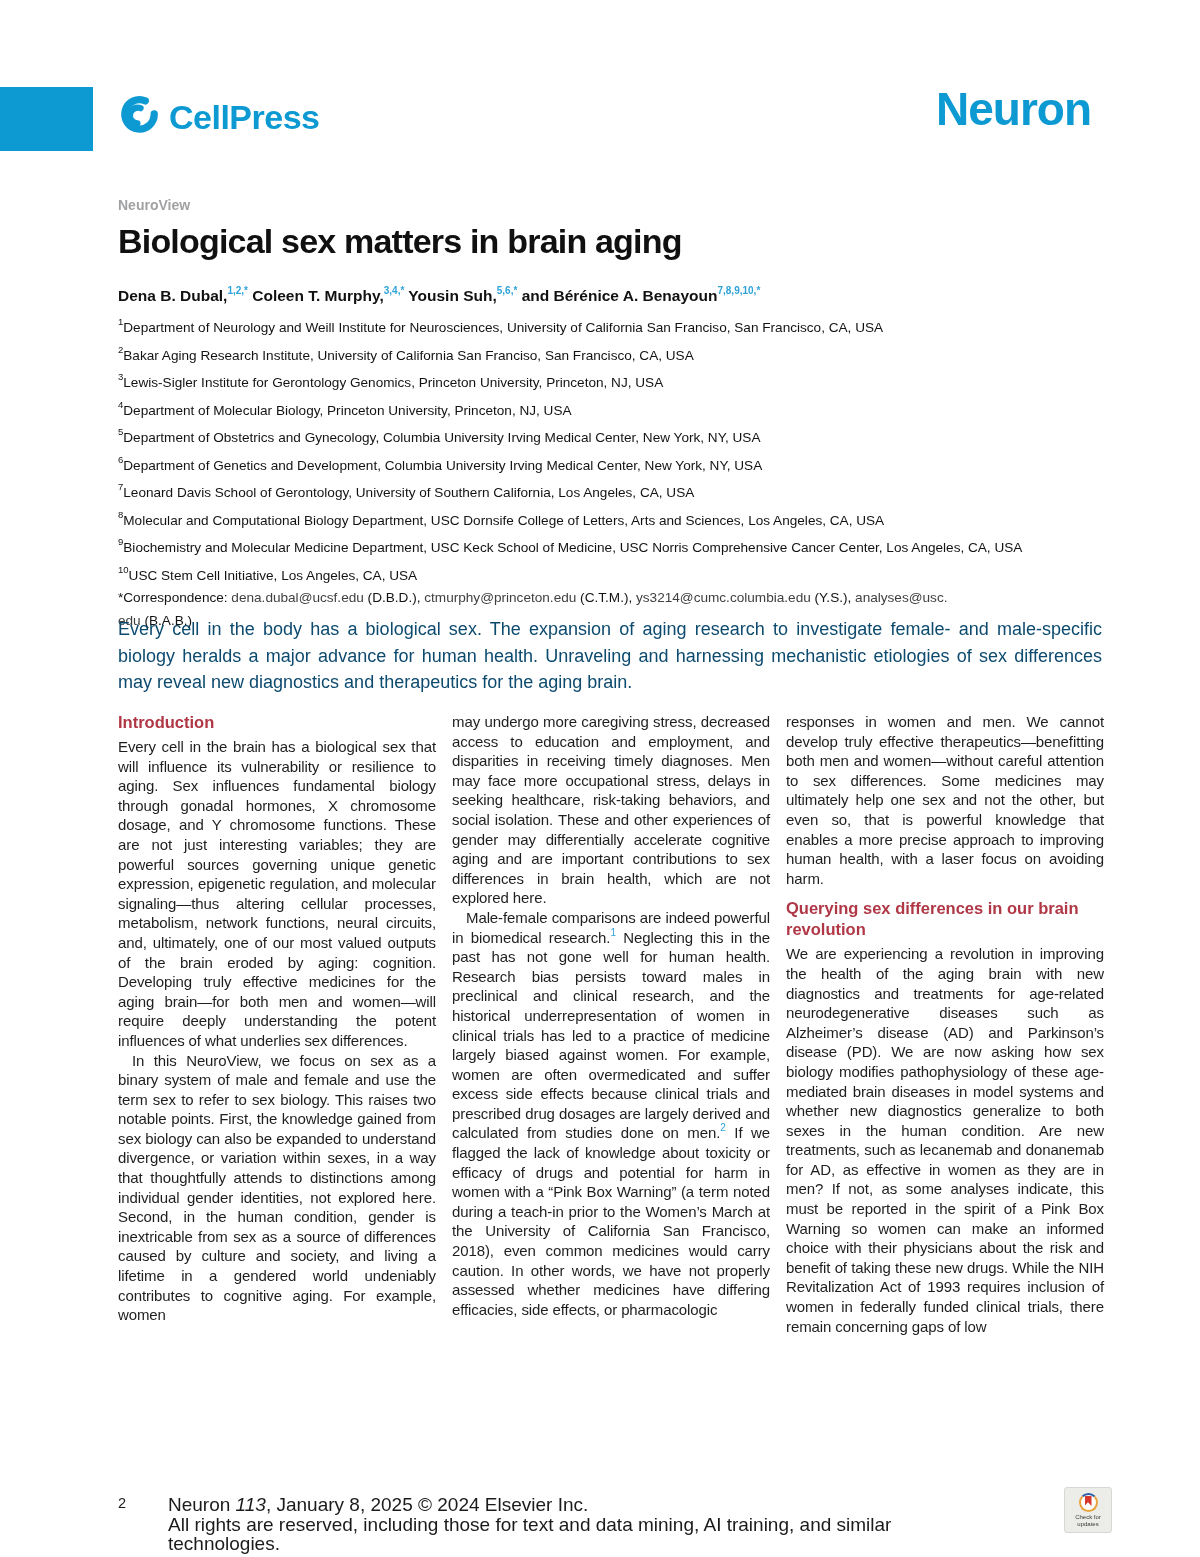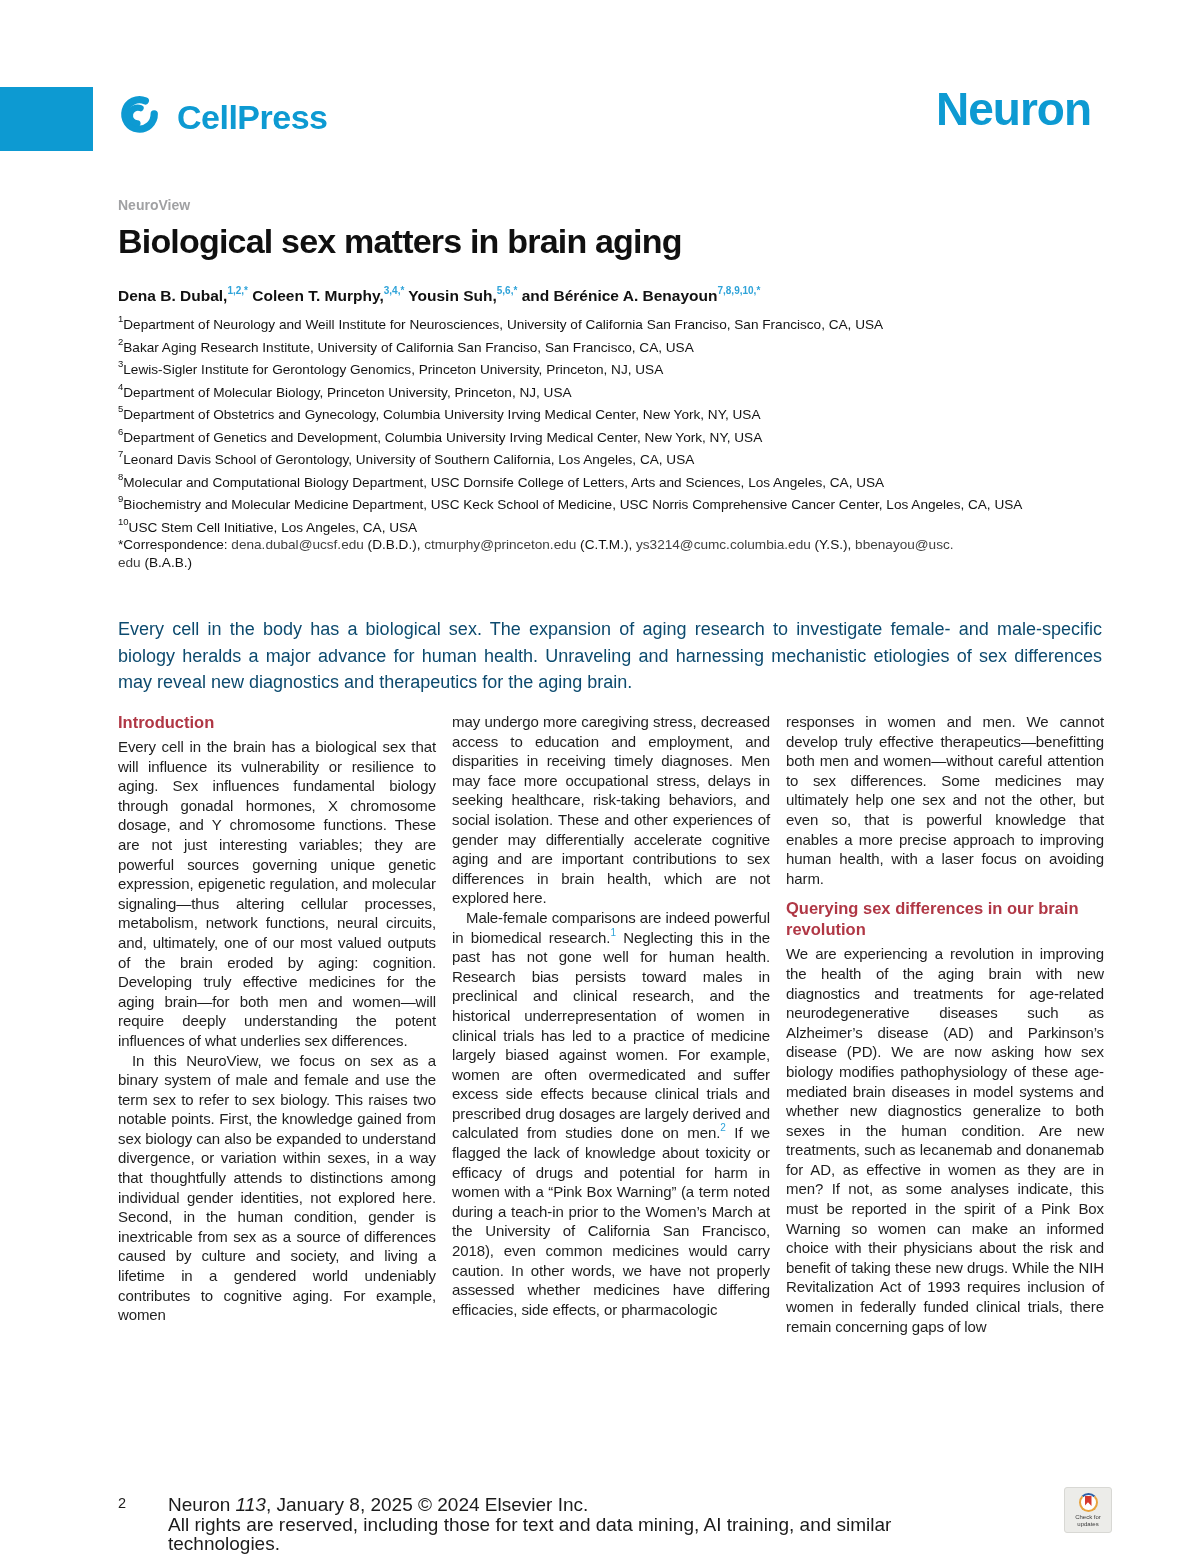--- a/index.html
+++ b/index.html
@@ -3,29 +3,29 @@
 <meta charset="utf-8">
 <style>
   * { box-sizing: border-box; }
   html,body { margin:0; padding:0; background:#ffffff; }
   .page {
     position:relative; width:1200px; height:1557px; background:#fff;
     font-family:"Liberation Sans", sans-serif; color:#1e1e1e; overflow:hidden;
   }
   
   .bleed-square { position:absolute; left:0; top:87px; width:93px; height:64px; background:#0d9ad2; }
-  .cellpress { position:absolute; left:118px; top:94px; display:flex; align-items:center; gap:17px; }
+  .cellpress { position:absolute; left:118px; top:94px; display:flex; align-items:center; gap:9px; }
   .cellpress-text { font-size:34px; font-weight:bold; color:#0d9ad2; letter-spacing:-0.5px; }
   .neuron-wordmark { position:absolute; left:936px; top:82px; font-size:46px; font-weight:bold; color:#0d9ad2; letter-spacing:-1px; }
   
   .kicker { position:absolute; left:118px; top:197px; font-size:14px; font-weight:bold; color:#a0a1a3; }
   .title  { position:absolute; left:118px; top:222px; font-size:34px; font-weight:bold; color:#101010; letter-spacing:-0.8px; }
   .authors { position:absolute; left:118px; top:286px; font-size:15.5px; font-weight:bold; color:#111; }
   .authors sup, .sup-blue { color:#2fa3d9; font-weight:bold; font-size:10px; position:relative; top:-1px; }
-  .affils { position:absolute; left:118px; top:311px; width:985px; font-size:13.6px; line-height:18px; color:#131313; }
+  .affils { position:absolute; left:118px; top:311px; width:985px; font-size:13.6px; line-height:23px; color:#131313; }
   .affil-line { display:block; }
   .affils sup { font-size:9.5px; position:relative; top:-1px; }
   .link { color:#404040; text-decoration:none; cursor:pointer; }
   
   .abstract {
     position:absolute; left:118px; top:616px; width:984px;
     font-size:18px; line-height:26.5px; color:#0c4a6e; text-align:justify;
   }
   
   .columns {
@@ -92,21 +92,21 @@
     <span class="affil-line"><sup>1</sup><span>Department of Neurology and Weill Institute for Neurosciences, University of California San Franciso, San Francisco, CA, USA</span></span>
     <span class="affil-line"><sup>2</sup><span>Bakar Aging Research Institute, University of California San Franciso, San Francisco, CA, USA</span></span>
     <span class="affil-line"><sup>3</sup><span>Lewis-Sigler Institute for Gerontology Genomics, Princeton University, Princeton, NJ, USA</span></span>
     <span class="affil-line"><sup>4</sup><span>Department of Molecular Biology, Princeton University, Princeton, NJ, USA</span></span>
     <span class="affil-line"><sup>5</sup><span>Department of Obstetrics and Gynecology, Columbia University Irving Medical Center, New York, NY, USA</span></span>
     <span class="affil-line"><sup>6</sup><span>Department of Genetics and Development, Columbia University Irving Medical Center, New York, NY, USA</span></span>
     <span class="affil-line"><sup>7</sup><span>Leonard Davis School of Gerontology, University of Southern California, Los Angeles, CA, USA</span></span>
     <span class="affil-line"><sup>8</sup><span>Molecular and Computational Biology Department, USC Dornsife College of Letters, Arts and Sciences, Los Angeles, CA, USA</span></span>
     <span class="affil-line"><sup>9</sup><span>Biochemistry and Molecular Medicine Department, USC Keck School of Medicine, USC Norris Comprehensive Cancer Center, Los Angeles, CA, USA</span></span>
     <span class="affil-line"><sup>10</sup><span>USC Stem Cell Initiative, Los Angeles, CA, USA</span></span>
-    <span class="affil-line"><span>*Correspondence: </span><a class="link">dena.dubal@ucsf.edu</a><span> (D.B.D.), </span><a class="link">ctmurphy@princeton.edu</a><span> (C.T.M.), </span><a class="link">ys3214@cumc.columbia.edu</a><span> (Y.S.), </span><a class="link">bbenayou@usc.</a><br><a class="link">edu</a><span> (B.A.B.)</span></span>
+    <span class="affil-line"><span>*Correspondence: </span><a class="link">dena.dubal@ucsf.edu</a><span> (D.B.D.), </span><a class="link">ctmurphy@princeton.edu</a><span> (C.T.M.), </span><a class="link">ys3214@cumc.columbia.edu</a><span> (Y.S.), </span><a class="link">analyses@usc.</a><br><a class="link">edu</a><span> (B.A.B.)</span></span>
   </div>
 
   <div class="abstract">Every cell in the body has a biological sex. The expansion of aging research to investigate female- and male-specific biology heralds a major advance for human health. Unraveling and harnessing mechanistic etiologies of sex differences may reveal new diagnostics and therapeutics for the aging brain.</div>
 
   <div class="columns">
     <div class="col">
       <h3>Introduction</h3>
       <p>Every cell in the brain has a biological sex that will influence its vulnerability or resilience to aging. Sex influences fundamental biology through gonadal hormones, X chromosome dosage, and Y chromosome functions. These are not just interesting variables; they are powerful sources governing unique genetic expression, epigenetic regulation, and molecular signaling—thus altering cellular processes, metabolism, network functions, neural circuits, and, ultimately, one of our most valued outputs of the brain eroded by aging: cognition. Developing truly effective medicines for the aging brain—for both men and women—will require deeply understanding the potent influences of what underlies sex differences.</p>
       <p class="indent">In this NeuroView, we focus on sex as a binary system of male and female and use the term sex to refer to sex biology. This raises two notable points. First, the knowledge gained from sex biology can also be expanded to understand divergence, or variation within sexes, in a way that thoughtfully attends to distinctions among individual gender identities, not explored here. Second, in the human condition, gender is inextricable from sex as a source of differences caused by culture and society, and living a lifetime in a gendered world undeniably contributes to cognitive aging. For example, women</p>
     </div>

